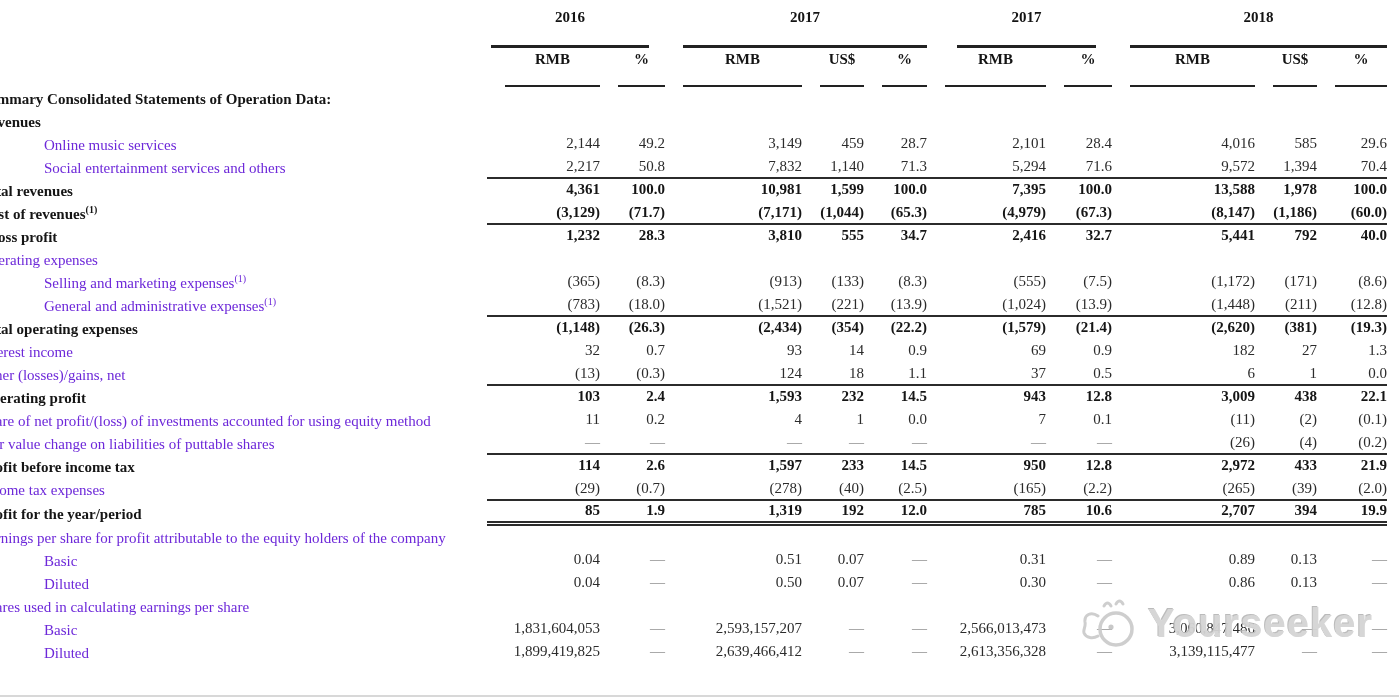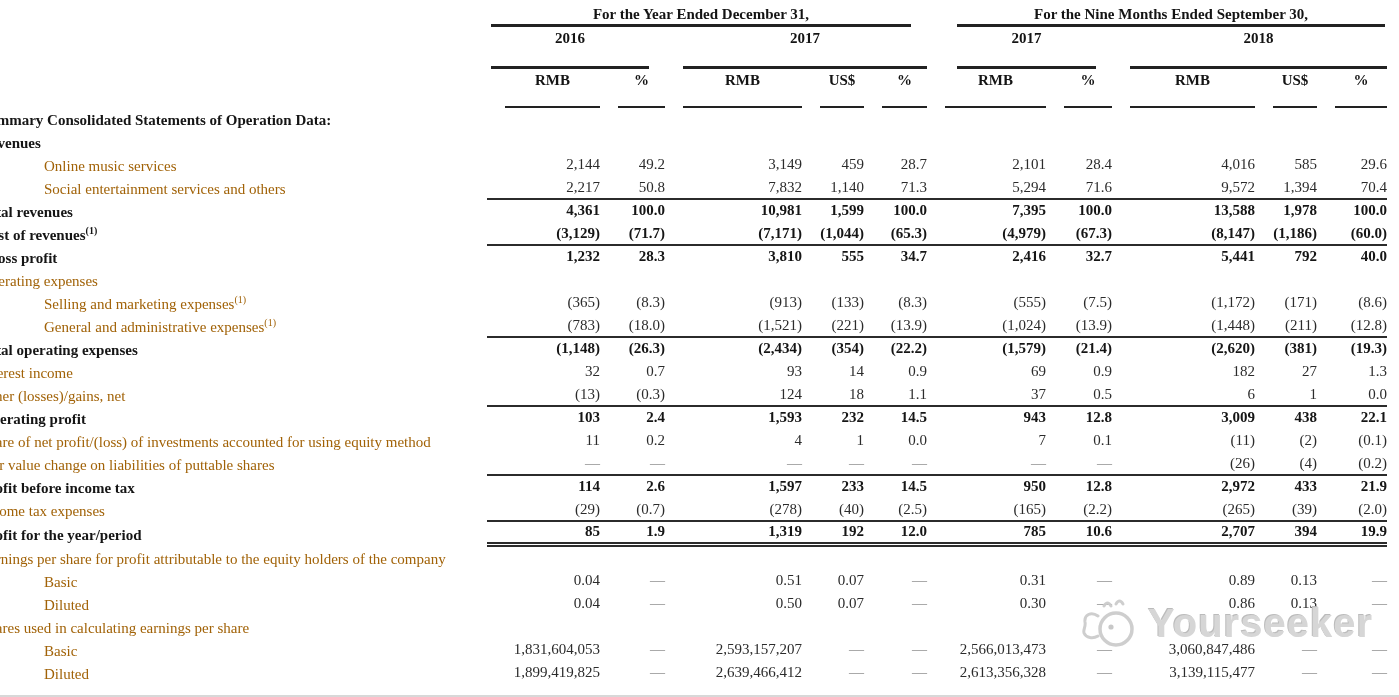--- a/index.html
+++ b/index.html
@@ -15,21 +15,21 @@
   .g1{margin:0 16px 0 4px;}
   .g2{margin:0 2px 0 30px;}
   .prule{border-bottom:3px solid #222;text-align:center;padding-bottom:19px;margin-top:3px;}
   .p1{margin-left:4px;margin-right:16px;}
   .p2{margin-left:18px;margin-right:0;}
   .p3{margin-left:30px;margin-right:16px;}
   .p4{margin-left:18px;margin-right:0;}
   .crule{border-bottom:2px solid #222;text-align:center;margin-top:3px;margin-left:18px;padding-bottom:17px;}
   .note{text-align:center;font-size:15px;padding:3px 0 2px 0;}
   tbody td{font-size:15px;height:23px;vertical-align:middle;}
-  td.lbl{padding-left:28px;text-indent:-20px;line-height:20px;color:#a16207;}
+  td.lbl{padding-left:28px;text-indent:-20px;line-height:20px;color:#6d28d9;}
   td.lbl.ind1{padding-left:44px;text-indent:0;}
   tr.bold td.lbl, tr.bold .v{font-weight:bold;color:#151515;}
   td.num{padding-left:18px;}
   .v{display:block;text-align:right;border-bottom:2px solid transparent;padding-bottom:1px;line-height:19px;white-space:nowrap;}
   .v.r1{border-bottom-color:#2b2b2b;}
   .v.r2{border-bottom:5px double #2b2b2b;}
   .v.dash{color:#8f8f8f;}
   sup.fn{font-size:10px;line-height:0;}
   .watermark{
     position:absolute;left:1082px;top:596px;display:flex;align-items:center;gap:4px;
@@ -56,29 +56,20 @@
         <col style="width:63px">
       <col style="width:119px">
         <col style="width:66px">
         <col style="width:143px">
       <col style="width:62px">
         <col style="width:70px">
     </colgroup>
     <thead>
       <tr>
         <td></td>
-        <th colspan="5">
-          <div class="grule g1">For the Year Ended December 31,</div>
-        </th>
-        <th colspan="5">
-          <div class="grule g2">For the Nine Months Ended September 30,</div>
-        </th>
-      </tr>
-      <tr>
-        <td></td>
         <th colspan="2">
             <div class="prule p1">2016</div>
           </th>
         <th colspan="3">
             <div class="prule p2">2017</div>
           </th>
         <th colspan="2">
             <div class="prule p3">2017</div>
           </th>
         <th colspan="3">

